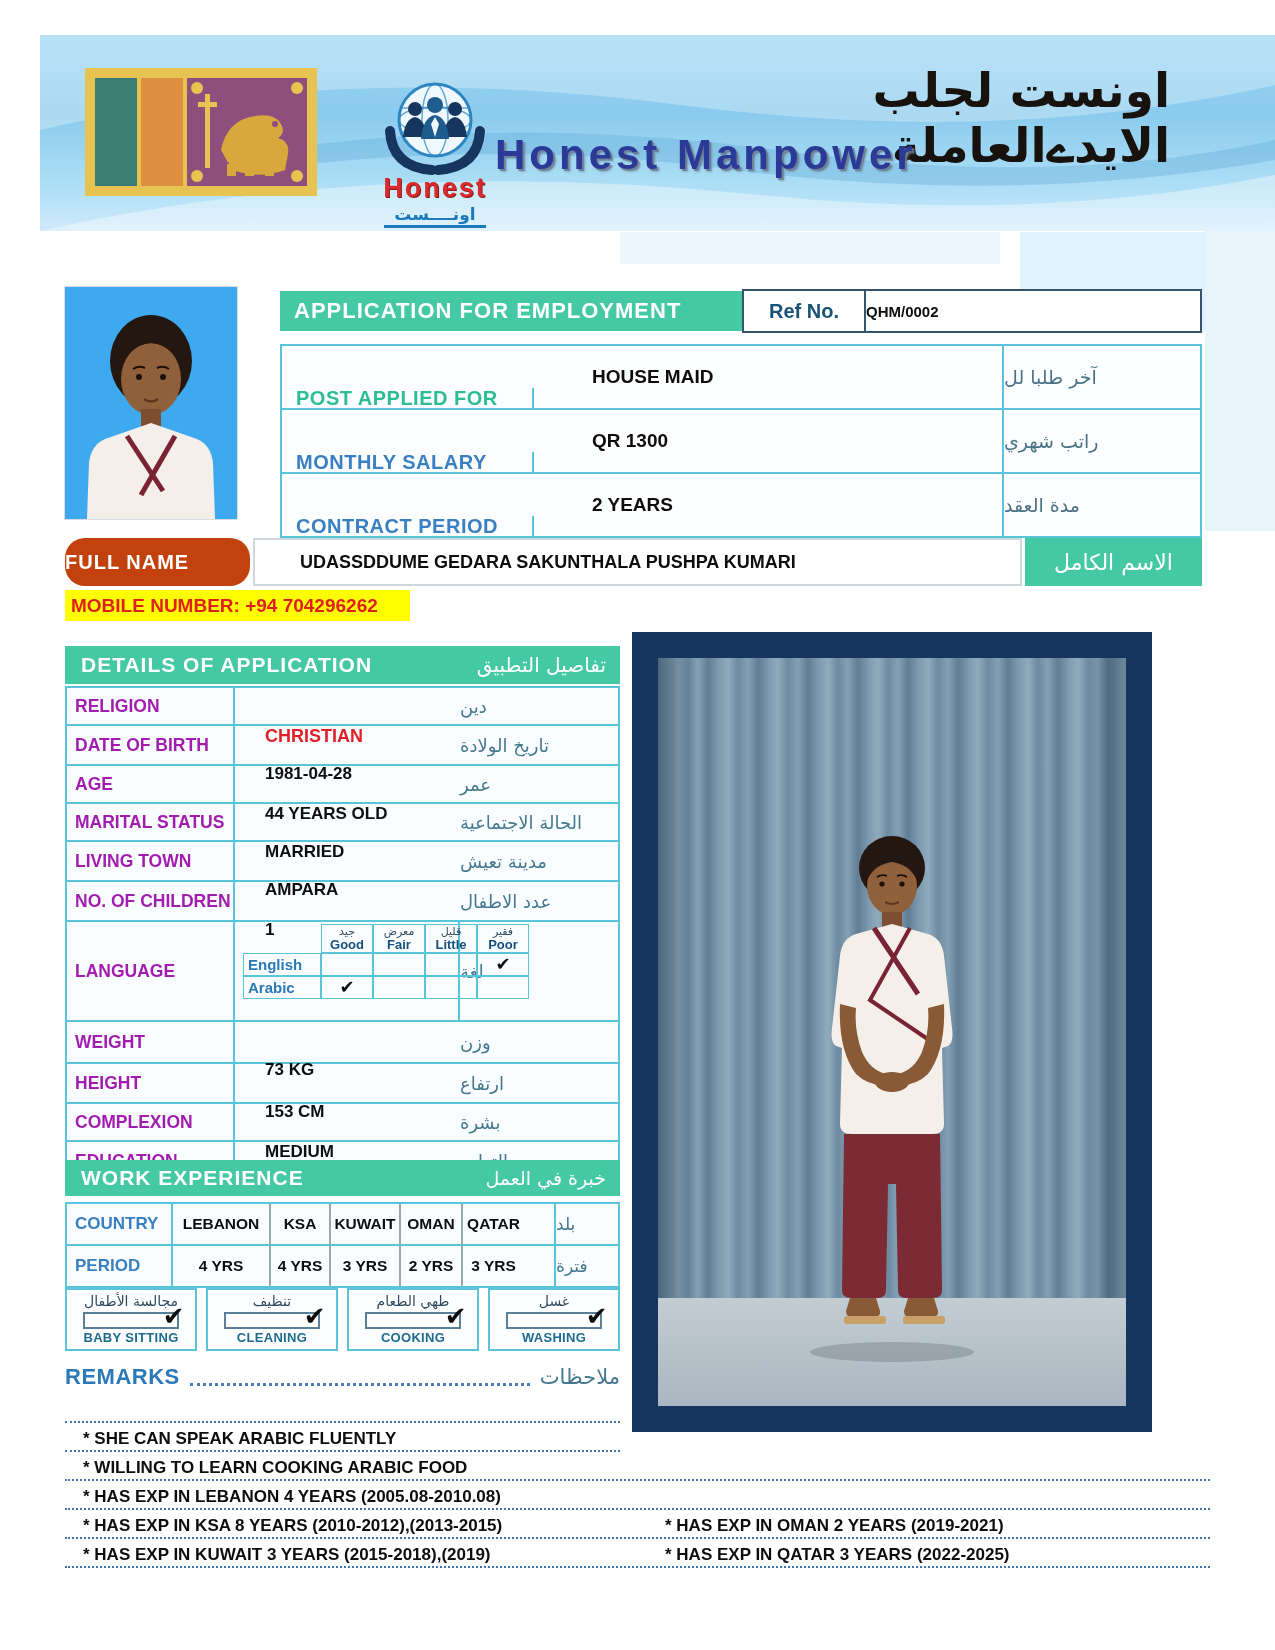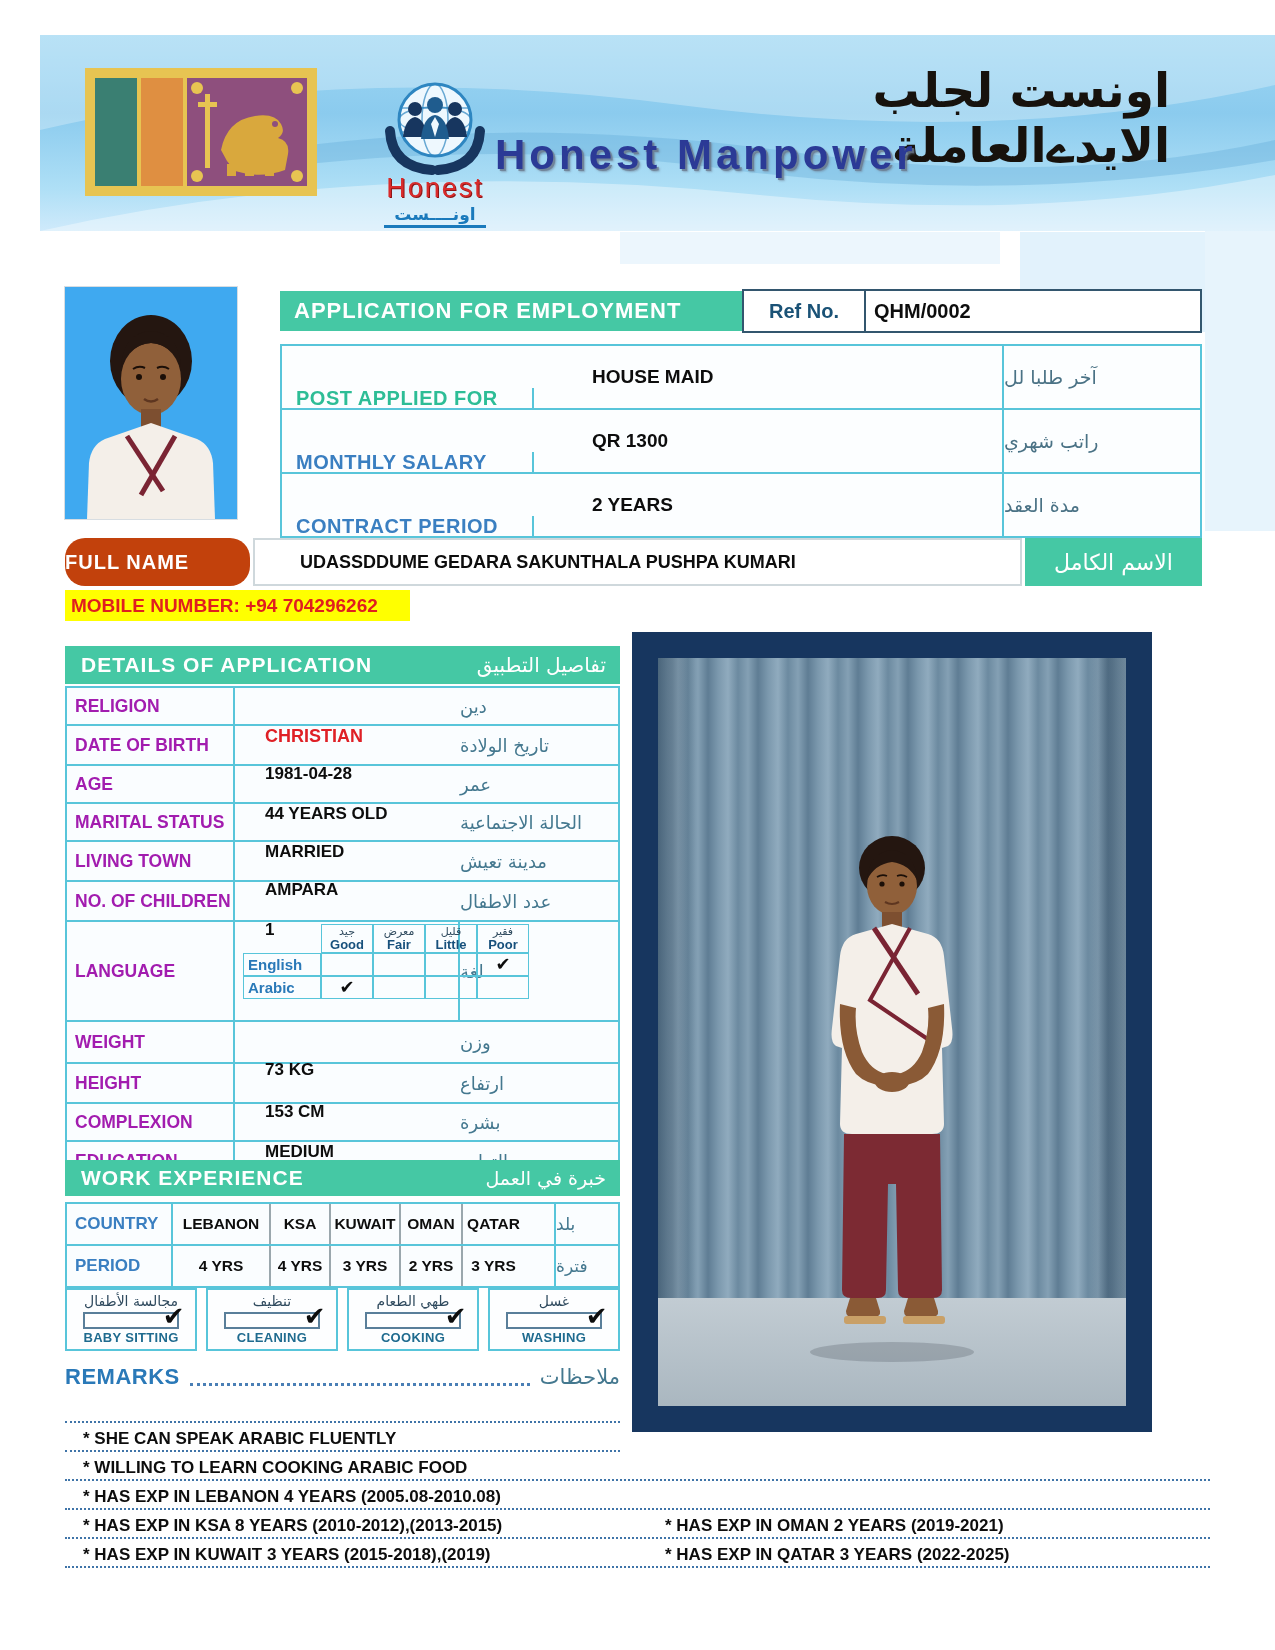--- a/index.html
+++ b/index.html
@@ -10,38 +10,38 @@
   
   .header{position:absolute;left:40px;top:35px;width:1235px;height:196px;
     background:linear-gradient(180deg,#9ed7f3 0%,#8bcbee 40%,#aedff6 78%,#cfeafb 100%);overflow:hidden;}
   .header svg.waves{position:absolute;left:0;top:0;}
   .arabic-title{position:absolute;right:105px;top:28px;width:560px;text-align:right;
     font-size:47px;font-weight:bold;color:#17120d;letter-spacing:0px;}
   .brand{position:absolute;left:455px;top:96px;width:600px;font-size:42px;font-weight:800;
     color:#2b3a96;letter-spacing:4px;text-shadow:2px 2px 0 rgba(105,120,140,.75),3px 3px 2px rgba(105,120,140,.5);}
   .flag{position:absolute;left:45px;top:33px;}
   .logo{position:absolute;left:315px;top:40px;width:160px;text-align:center;}
-  .logo-word{font-size:27px;font-weight:400;color:#d92b2b;letter-spacing:2px;margin-top:-6px;
+  .logo-word{font-size:27px;font-weight:700;color:#d92b2b;letter-spacing:2px;margin-top:-6px;
     text-shadow:1px 1px 0 #8e1414;}
   .logo-ar{font-size:17px;font-weight:bold;color:#1a7abc;border-bottom:3px solid #1a7abc;display:inline-block;padding:0 10px 1px;}
 
   .deco{position:absolute;background:#cfe9fa;opacity:.6;z-index:0;}
 
   
   .portrait{position:absolute;left:65px;top:287px;width:172px;height:232px;background:#3fa9f0;
     box-shadow:0 0 0 1px #d7dde2;overflow:hidden;}
 
   
   .app-banner{position:absolute;left:280px;top:291px;width:462px;height:40px;background:#45c8a4;
     color:#ffffff;font-size:22px;font-weight:bold;letter-spacing:1px;display:flex;align-items:center;padding-left:14px;box-sizing:border-box;z-index:2;}
   .ref-wrap{position:absolute;left:742px;top:289px;width:460px;height:44px;border:2px solid #33566e;
     background:#ffffff;display:flex;box-sizing:border-box;z-index:2;}
   .ref-label{width:120px;display:flex;align-items:center;justify-content:center;color:#1a5276;
     font-size:20px;font-weight:bold;border-right:2px solid #33566e;}
-  .ref-value{flex:1;display:flex;align-items:center;padding-left:8px;font-size:20px;font-weight:bold;color:#0d0d0d;}
+  .ref-value{flex:1;display:flex;align-items:center;padding-left:0;font-size:15px;font-weight:bold;color:#0d0d0d;}
 
   
   .main-table{position:absolute;left:280px;top:344px;width:922px;background:#fcfeff;
     border:2px solid #58c5da;box-sizing:border-box;z-index:2;}
   .mrow{display:flex;height:62px;border-top:2px solid #58c5da;}
   .mrow:first-child{border-top:none;}
   .mlabel{width:252px;display:flex;align-items:center;padding-left:14px;box-sizing:border-box;
     font-size:20px;font-weight:bold;letter-spacing:.5px;border-right:2px solid #58c5da;margin-top:42px;}
   .mlabel.teal{color:#2dbd96;}
   .mlabel.blue{color:#3a7fc1;}

